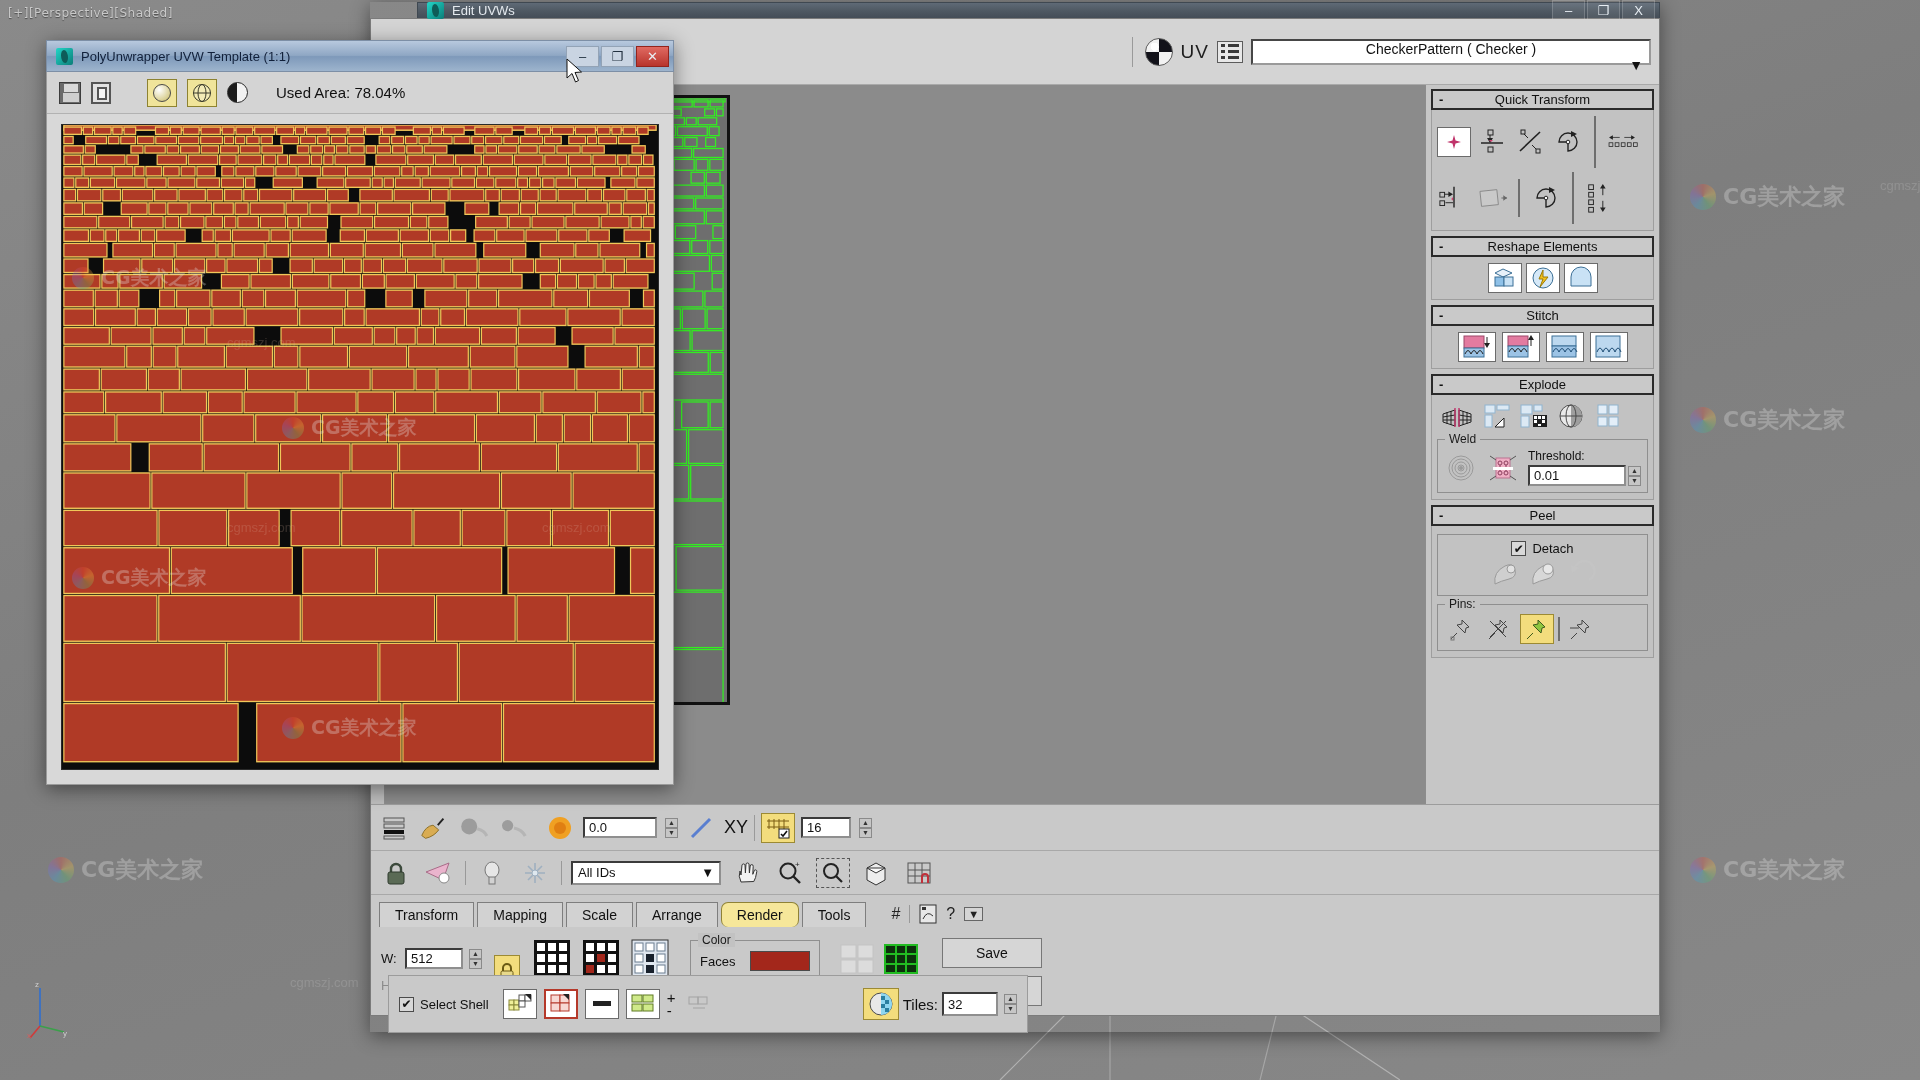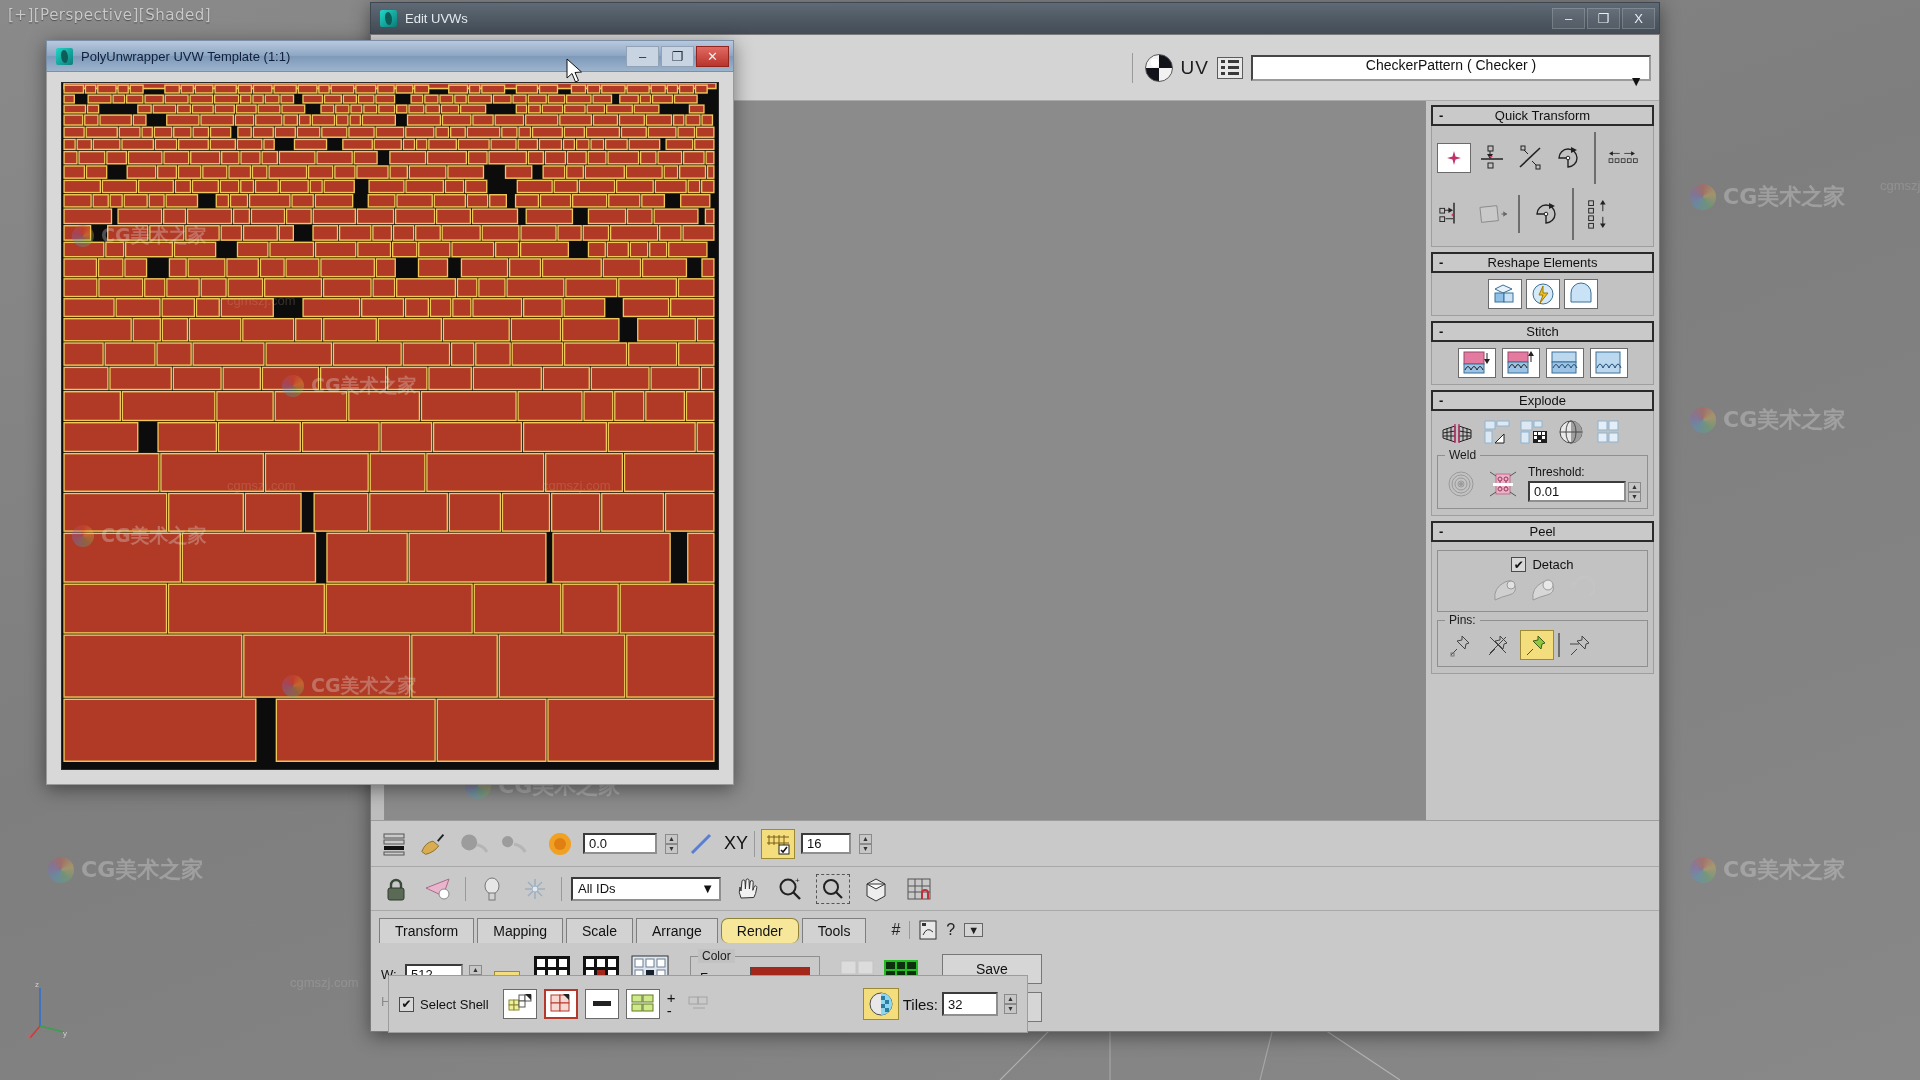--- a/index.html
+++ b/index.html
@@ -11,21 +11,21 @@
   }
   #root { position: relative; width: 1920px; height: 1080px; }
 
   
   .viewport {
     position: absolute; inset: 0;
     background: linear-gradient(160deg,#8a8a8a 0%, #7e7e7e 45%, #888 100%);
   }
   .vp-label {
     position: absolute; left: 8px; top: 6px;
-    color: #c9c9c9; font-size: 15px; letter-spacing: .5px;
+    color: #c9c9c9; font-size: 12px; letter-spacing: .5px;
     font-family: "DejaVu Sans", sans-serif;
     text-shadow: 0 1px 1px rgba(0,0,0,.45);
   }
   .axis-gizmo { position:absolute; left:26px; bottom:40px; width:50px; height:60px; }
   .vp-diag { position:absolute; bottom:0; left:860px; width:540px; height:120px; }
 
   
   .wm {
     position: absolute;
     display: flex; align-items: center; gap: 7px;
@@ -63,21 +63,21 @@
     width: 33px; height: 21px; margin-left: 2px;
     display: flex; align-items: center; justify-content: center;
     color: #e8eef4; font-size: 13px;
     background: rgba(255,255,255,.07);
     border: 1px solid rgba(255,255,255,.18);
   }
   .wbtn.close { background: linear-gradient(180deg,#e06a62,#b8342c); border-color:#93241d; }
 
   
   #edituvw { left: 370px; top: 2px; width: 1290px; height: 1030px; }
-  #edituvw .win-title { background: linear-gradient(180deg,#5f6a76 0%, #4e5862 55%, #444d57 100%); height:32px;}
+  #edituvw .win-title { background: linear-gradient(180deg,#5f6a76 0%, #4e5862 55%, #444d57 100%); height:16px;margin-left:47px;}
   .uvw-body {
     height: calc(100% - 32px);
     background: #cfcfcf;
     border: 1px solid #7b7b7b;
     display: flex; flex-direction: column;
   }
   .uvw-topbar {
     height: 66px; background: #d4d4d4; border-bottom: 1px solid #a9a9a9;
     display: flex; align-items: center; padding: 0 8px; gap: 8px;
   }
@@ -178,21 +178,21 @@
   }
   .tab.active { background: #f6e79a; border-color:#8f8236;border-radius:7px; }
   .bt-render { height: 86px; display: flex; align-items: center; padding: 0 10px; gap: 12px;
                background:#c9c9c9; }
   .idcombo {
     width: 150px; height: 24px; background: #fff; border: 2px inset #8f8f8f;
     display: flex; align-items: center; padding: 0 5px; font-size: 13px; color:#111;
   }
 
   
-  #polyunwrap { left: 46px; top: 40px; width: 688px; height: 745px; }
+  #polyunwrap { left: 46px; top: 40px; width: 628px; height: 745px; }
   #polyunwrap .win-title {
     height: 32px;
     background: linear-gradient(180deg,#b8c9de 0%, #8fa7c4 48%, #7e99ba 52%, #9db4cd 100%);
     border: 1px solid #7d8fa6; color: #11203a;
   }
   .pu-body {
     height: calc(100% - 32px); background: #d8d8d8;
     border: 1px solid #9a9a9a; border-top: none;
     display: flex; flex-direction: column; padding: 0;
   }
@@ -1354,20 +1354,37 @@
   <div class="win-title">
     <span class="app-ico"></span>
     <span>PolyUnwrapper UVW Template (1:1)</span>
     <span class="wbtns">
       <span class="wbtn" style="background:#c9d4e2;border-color:#93a3b6;color:#22303f;">–</span>
       <span class="wbtn" style="background:#c9d4e2;border-color:#93a3b6;color:#22303f;">❐</span>
       <span class="wbtn close">✕</span>
     </span>
   </div>
   <div class="pu-body">
+    <div class="pu-tools">
+      <span class="floppy"></span>
+      <span class="copyico"></span>
+      <span style="width:16px"></span>
+      <span class="ball-btn">
+            <span class="ball-sphere"></span>
+          </span>
+      <span class="ball-btn">
+        <svg width="20" height="20" viewBox="0 0 20 20">
+              <circle cx="10" cy="10" r="8.5" fill="#f3ebb6" stroke="#3a3a2a"></circle>
+              <ellipse cx="10" cy="10" rx="4" ry="8.5" fill="none" stroke="#3a3a2a"></ellipse>
+              <line x1="1.5" y1="10" x2="18.5" y2="10" stroke="#3a3a2a"></line>
+            </svg>
+      </span>
+      <span class="contrast"></span>
+      <span class="pu-used">Used Area: 78.04%</span>
+    </div>
     <div class="pu-canvas-wrap">
       <div class="pu-canvas">
         <svg id="pusvg" viewBox="0 0 640 620" width="100%" height="100%" preserveAspectRatio="none">
               <rect x="2" y="0" width="636" height="5" fill="#b03a26" stroke="#f0c75a" stroke-width="1.4"></rect>
               <rect x="2.0" y="2" width="18.9" height="7" fill="#b03a26" stroke="#f0c75a" stroke-width="1.3"></rect>
               <rect x="22.9" y="2" width="10.0" height="7" fill="#b03a26" stroke="#f0c75a" stroke-width="1.3"></rect>
               <rect x="34.9" y="2" width="17.8" height="7" fill="#b03a26" stroke="#f0c75a" stroke-width="1.3"></rect>
               <rect x="54.6" y="2" width="10.0" height="7" fill="#b03a26" stroke="#f0c75a" stroke-width="1.3"></rect>
               <rect x="66.6" y="2" width="12.5" height="7" fill="#b03a26" stroke="#f0c75a" stroke-width="1.3"></rect>
               <rect x="100.4" y="2" width="14.0" height="7" fill="#b03a26" stroke="#f0c75a" stroke-width="1.3"></rect>

